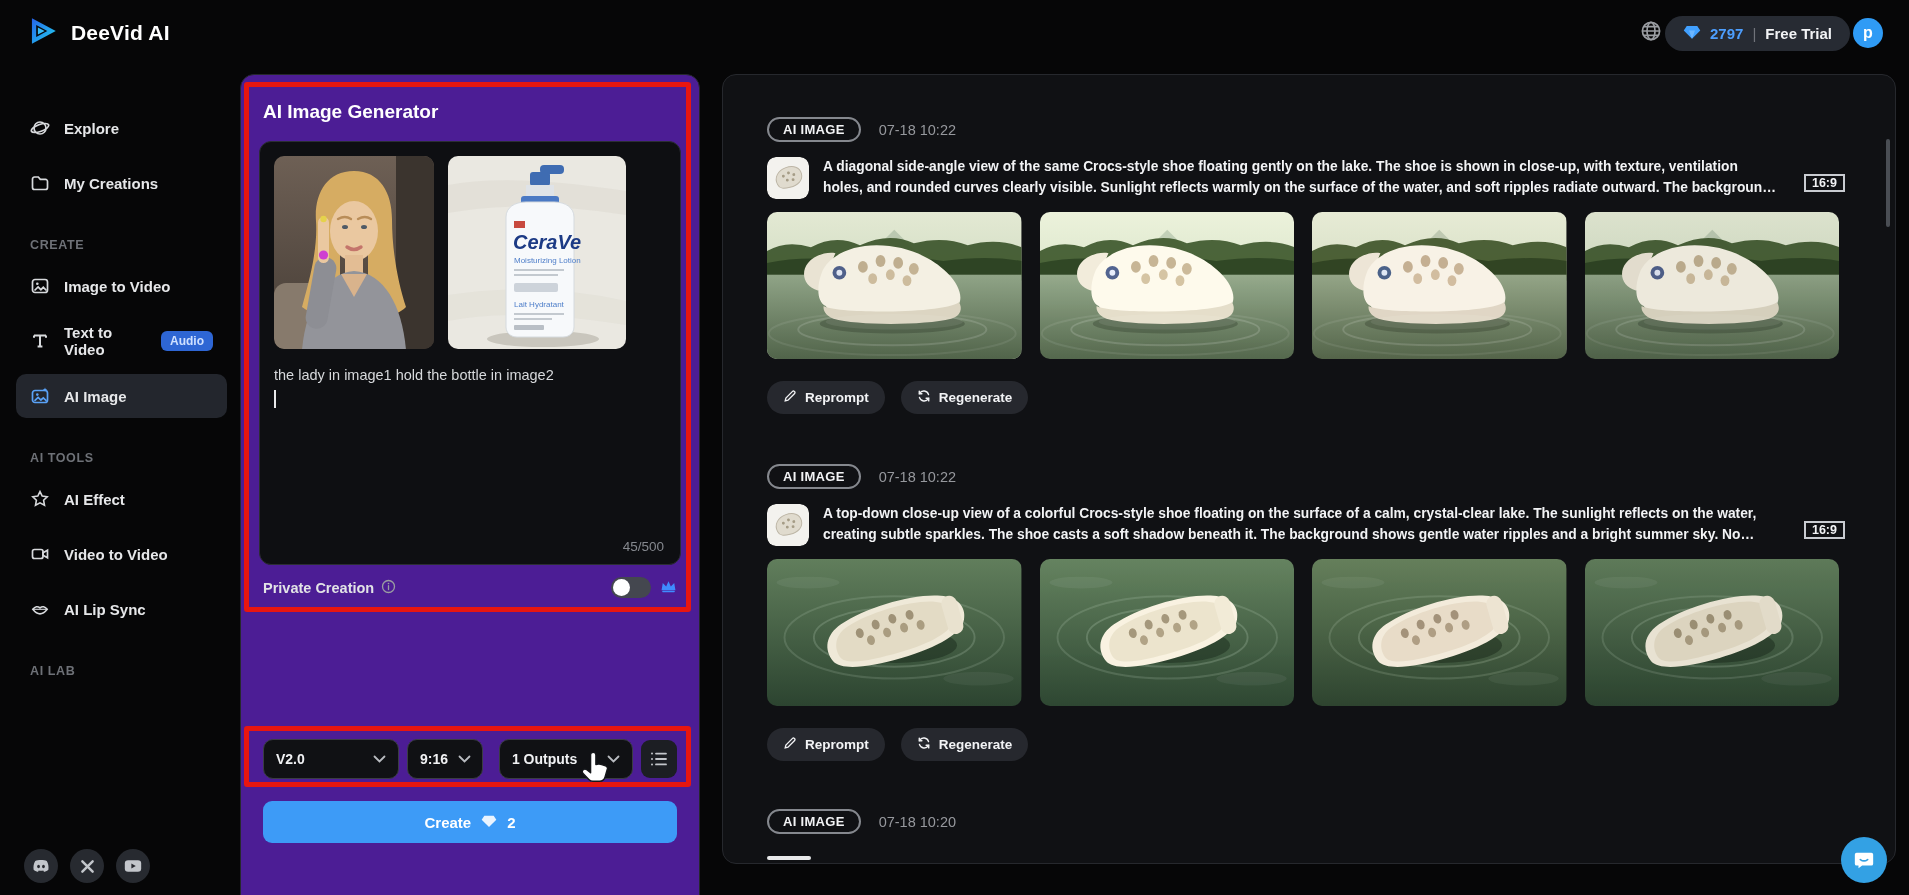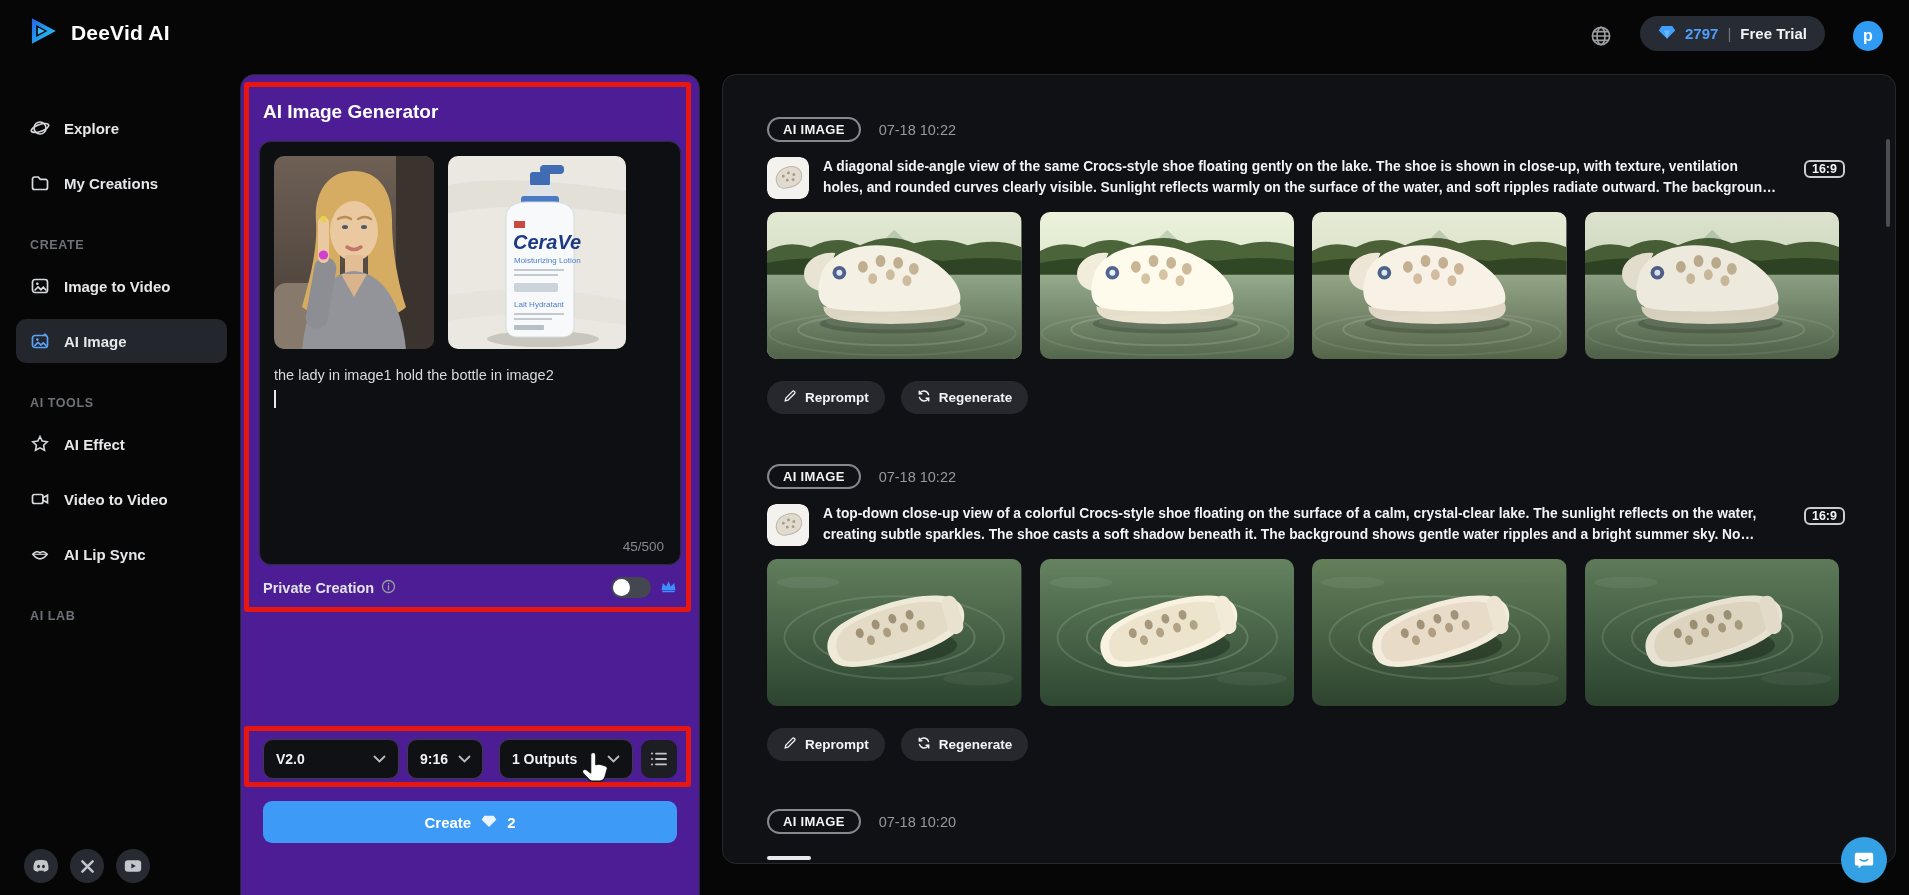--- a/index.html
+++ b/index.html
@@ -3,21 +3,21 @@
 <meta charset="utf-8">
 <style>
   *{margin:0;padding:0;box-sizing:border-box}
   html,body{width:1909px;height:895px;background:#060607;font-family:"Liberation Sans",sans-serif;color:#e9eaec;overflow:hidden}
   .canvas{position:relative;width:1909px;height:895px}
 
   
   .topbar{position:absolute;top:0;left:0;right:0;height:66px;display:flex;align-items:center;padding:0 26px}
   .brand{display:flex;align-items:center;gap:11px}
   .brand-name{font-size:21px;font-weight:700;letter-spacing:.2px;color:#fff}
-  .top-right{margin-left:auto;display:flex;align-items:flex-end;gap:28px}
+  .top-right{margin-left:auto;display:flex;align-items:center;gap:3px}
   .credits-pill{display:flex;align-items:center;gap:9px;background:#272b33;border-radius:20px;padding:8px 18px;font-weight:700;font-size:15px}
   .credits-num{color:#4d9fff}
   .credits-sep{color:#70737a;font-weight:400}
   .credits-plan{color:#f2f3f5}
   .avatar{width:30px;height:30px;border-radius:50%;background:#2f9bf5;color:#fff;font-weight:700;display:flex;align-items:center;justify-content:center;font-size:16px}
 
   
   .sidebar{position:absolute;left:0;top:66px;bottom:0;width:243px;padding:40px 16px 14px 16px}
   .side-item{display:flex;align-items:center;gap:14px;height:44px;padding:0 14px;border-radius:10px;font-size:15px;font-weight:700;color:#e6e7e9;margin-bottom:11px;cursor:pointer}
   .side-item.active{background:#23262d}
@@ -58,21 +58,21 @@
   .anno-2{left:244px;top:726px;width:447px;height:61px}
 
   
   .hist-panel{position:absolute;left:722px;top:74px;width:1174px;height:790px;background:#101114;border:1px solid #26282d;border-radius:14px;overflow:hidden;padding:42px 50px 0 44px}
   .hist-head{display:flex;align-items:center;gap:18px}
   .ai-badge{border:2px solid #85888e;border-radius:999px;padding:3px 14px;font-size:13px;font-weight:700;color:#f2f3f5;letter-spacing:.3px}
   .hist-time{color:#96989d;font-size:14.5px;font-weight:500}
   .prompt-row{display:flex;align-items:flex-start;margin-top:15px}
   .mini-thumb{width:42px;height:42px;border-radius:9px;overflow:hidden;flex:0 0 42px;margin-right:14px;cursor:pointer}
   .hist-prompt{flex:1;font-size:13.8px;font-weight:700;color:#f2f3f5;line-height:1.5;max-height:42px;overflow:hidden;display:-webkit-box;-webkit-line-clamp:2;-webkit-box-orient:vertical}
-  .ratio-badge{margin-left:26px;margin-top:3px;border:2px solid #c9ccd1;border-radius:6px;padding:0 6px;font-size:12.5px;font-weight:700;color:#f2f3f5;flex:0 0 auto}
+  .ratio-badge{margin-left:26px;margin-top:17px;border:2px solid #c9ccd1;border-radius:0;padding:0 6px;font-size:12.5px;font-weight:700;color:#f2f3f5;flex:0 0 auto}
   .img-grid{margin-top:13px;display:grid;grid-template-columns:repeat(4,1fr);gap:18px;width:1072px}
   .gen-img{height:147px;border-radius:10px;overflow:hidden;cursor:pointer}
   .gen-img svg{display:block;width:100%;height:100%}
   .img-grid .gen-img:nth-child(2) svg{filter:brightness(1.04)}
   .img-grid .gen-img:nth-child(3) svg{filter:hue-rotate(-6deg) brightness(1.01)}
   .img-grid .gen-img:nth-child(4) svg{filter:brightness(.97)}
   .actions-row{margin-top:22px;display:flex;gap:16px}
   .pill-btn{display:flex;align-items:center;gap:8px;background:#26282e;border-radius:18px;padding:8px 16px;font-size:13.5px;font-weight:700;color:#f2f3f5;cursor:pointer}
   .hist-item-2{margin-top:50px}
   .hist-item-3{margin-top:48px}
@@ -271,20 +271,29 @@
     <div class="side-item">
       <span class="ic">
         <svg width="20" height="20" viewBox="0 0 20 20" fill="none" stroke="#d7d9dc" stroke-width="1.7">
           <rect x="2.5" y="3.5" width="15" height="13" rx="2.5"></rect>
             <circle cx="7.3" cy="7.8" r="1.3" fill="#d7d9dc" stroke="none"></circle>
           <path d="M4.5 14.5 l3.6-3.6 2.8 2.8 2.4-2.4 3.2 3.2"></path>
         </svg>
       </span>
       <span>Image to Video</span>
     </div>
+    <div class="side-item">
+      <span class="ic">
+        <svg width="20" height="20" viewBox="0 0 20 20" fill="none" stroke="#d7d9dc" stroke-width="2">
+          <path d="M4 4.5 h12 M4 4.5 v2.2 M16 4.5 v2.2 M10 4.5 v11 M7.6 15.5 h4.8"></path>
+        </svg>
+      </span>
+      <span>Text to Video</span>
+      <span class="audio-badge">Audio</span>
+    </div>
     <div class="side-item active">
       <span class="ic">
         <svg width="20" height="20" viewBox="0 0 20 20" fill="none" stroke="#5aa2f7" stroke-width="1.7">
           <rect x="2.5" y="4.5" width="15" height="12" rx="2.5"></rect>
             <circle cx="7.3" cy="8.6" r="1.3" fill="#5aa2f7" stroke="none"></circle>
           <path d="M4.5 14.8 l3.6-3.4 2.8 2.6 2.4-2.2 3.2 3"></path>
           <path d="M15 1.4 l.6 1.6 1.6 .6 -1.6 .6 -.6 1.6 -.6 -1.6 -1.6 -.6 1.6 -.6 z" fill="#5aa2f7" stroke="none"></path>
         </svg>
       </span>
       <span>AI Image</span>

